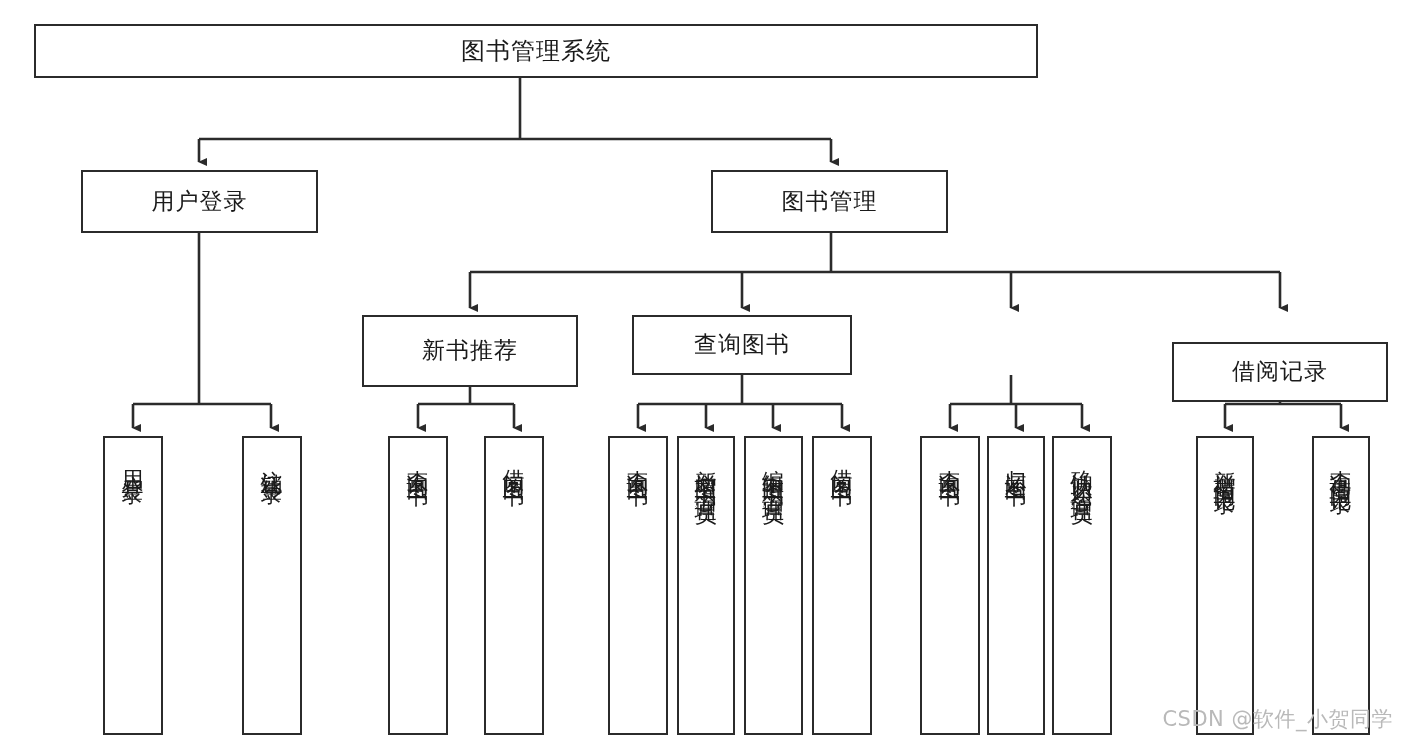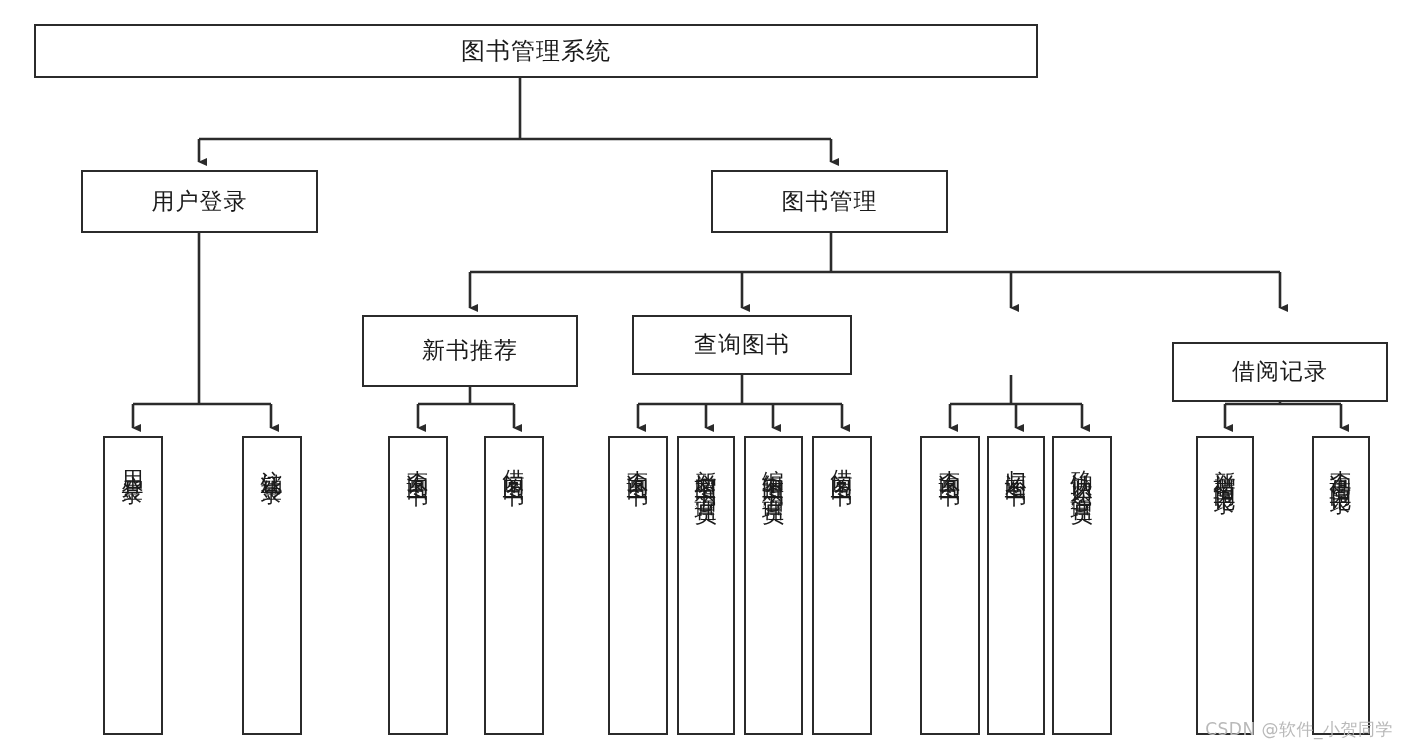--- a/index.html
+++ b/index.html
@@ -55,22 +55,22 @@
     text-orientation: upright;
     font-size: 22px;
     letter-spacing: 5px;
     line-height: 1.05;
     white-space: nowrap;
     color: #1a1a1a;
   }
   #watermark {
     position: absolute;
     right: 12px;
-    bottom: 6px;
-    font-size: 17px;
+    bottom: 14px;
+    font-size: 21px;
     color: #b9b9b9;
     letter-spacing: 0.5px;
     z-index: 5;
     white-space: nowrap;
     text-align: right;
   }
 </style>
 </head>
 <body>
 

